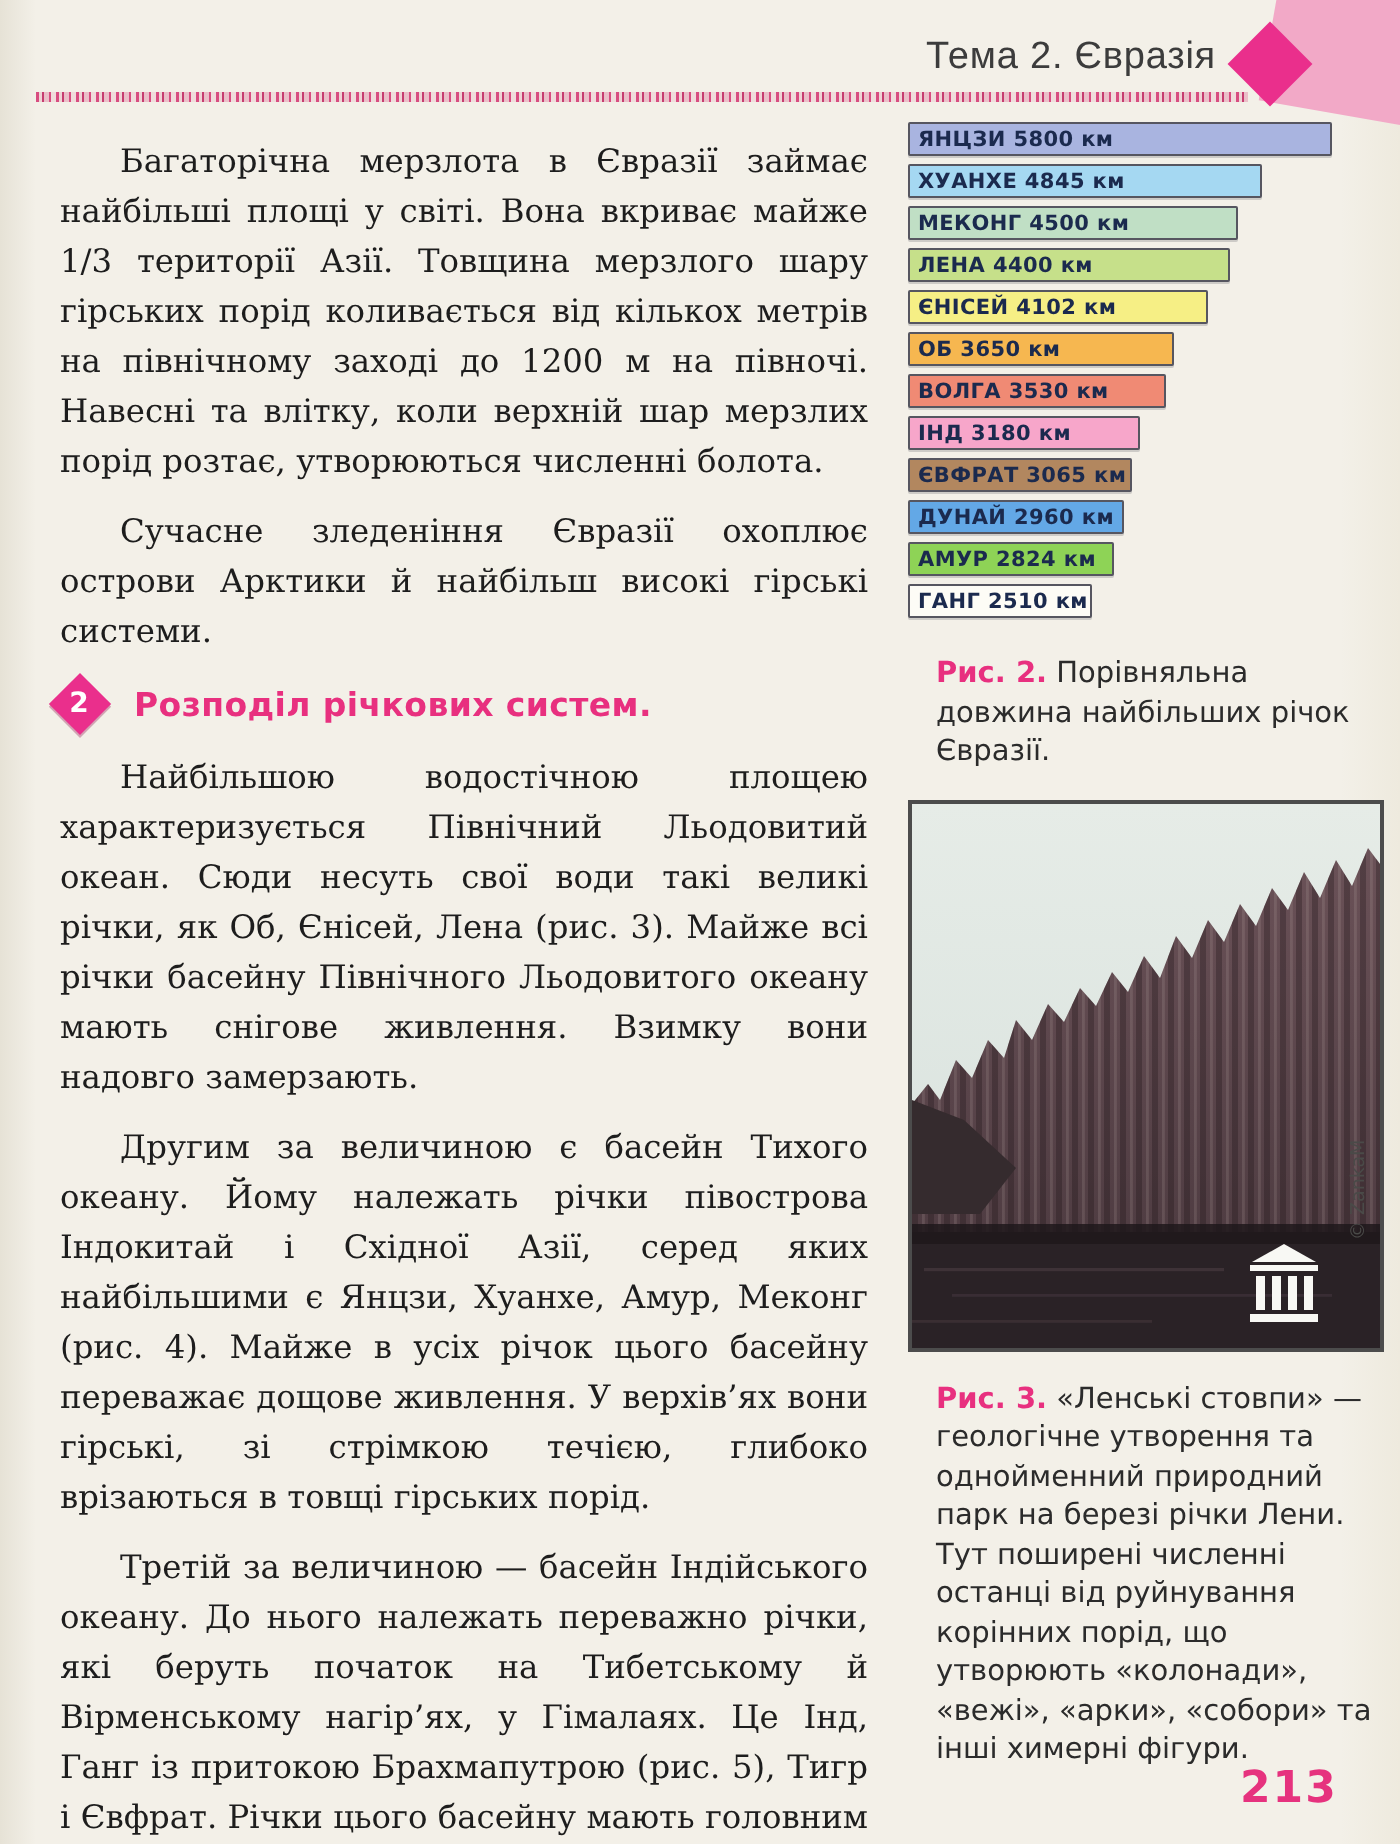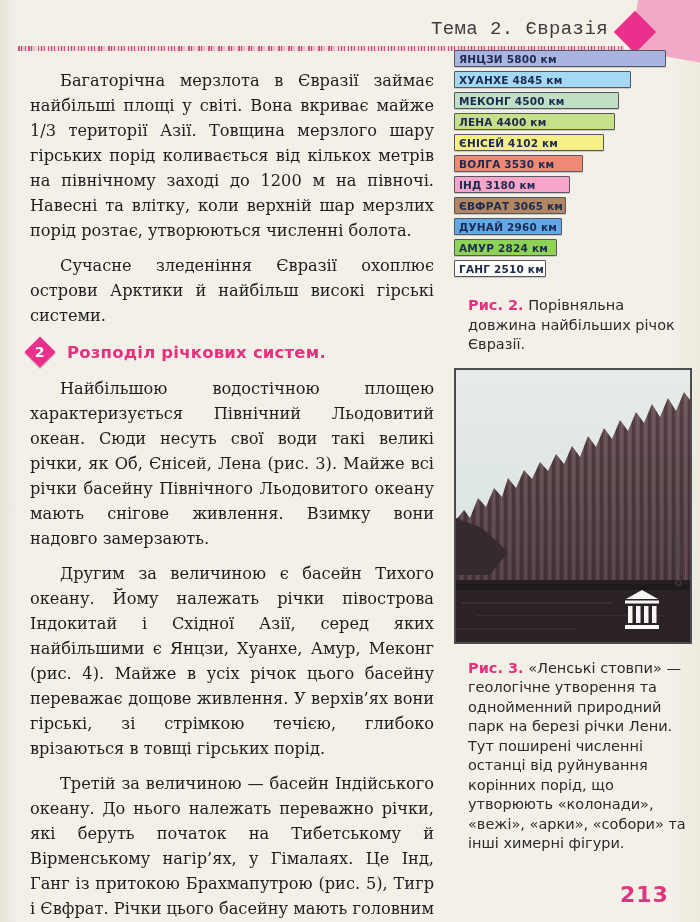--- a/index.html
+++ b/index.html
@@ -10,21 +10,21 @@
     overflow:hidden;
   }
   .page{
     position:relative;width:700px;height:922px;
     background:linear-gradient(90deg,#e6e2d6 0px,#f3f0e8 18px,#f3f0e8 670px,#eeeade 700px);
     overflow:hidden;
   }
   
   .header-title{
     position:absolute;top:18px;right:92px;
-    font-family:Liberation Mono, monospace;
+    font-family:Liberation Sans, sans-serif;
     font-size:19px;color:#3c3c3c;letter-spacing:.4px;
   }
   .deco-square{
     position:absolute;top:-26px;right:-20px;width:84px;height:84px;
     background:#f2a9c7;transform:rotate(10deg);
   }
   .deco-diamond{
     position:absolute;top:17px;left:620px;width:30px;height:30px;
     background:#ea2f8c;transform:rotate(45deg);
   }
@@ -53,21 +53,21 @@
     display:flex;align-items:center;justify-content:center;
     box-shadow:1px 1px 0 rgba(150,20,80,.35);
   }
   .section-diamond span{
     transform:rotate(-45deg);color:#fff;font-weight:bold;font-size:14px;
   }
   .section-title{
     color:#e8307f;font-weight:bold;font-size:16.5px;letter-spacing:.2px;
   }
   
-  .right-col{position:absolute;left:454px;top:50px;width:242px;}
+  .right-col{position:absolute;left:454px;top:61px;width:242px;}
   .chart{width:212px;}
   .bar-row{height:21px;}
   .bar{
     position:relative;height:17px;border:1px solid #565660;
     box-sizing:border-box;border-radius:1px;
     box-shadow:0 1px 0 rgba(90,90,100,.25);
   }
   .bar-label{
     position:absolute;left:4px;top:50%;transform:translateY(-50%);
     font-family:"DejaVu Sans","Liberation Sans",sans-serif;
@@ -138,20 +138,25 @@
           </div>
         </div>
         <div class="bar-row">
           <div class="bar" style="width: 75.9%; background: rgb(198, 224, 138);">
             <span class="bar-label">ЛЕНА 4400 км</span>
           </div>
         </div>
         <div class="bar-row">
           <div class="bar" style="width: 70.7%; background: rgb(246, 239, 133);">
             <span class="bar-label">ЄНІСЕЙ 4102 км</span>
+          </div>
+        </div>
+        <div class="bar-row">
+          <div class="bar" style="width: 62.9%; background: rgb(246, 183, 80);">
+            <span class="bar-label">ОБ 3650 км</span>
           </div>
         </div>
         <div class="bar-row">
           <div class="bar" style="width: 60.9%; background: rgb(240, 138, 116);">
             <span class="bar-label">ВОЛГА 3530 км</span>
           </div>
         </div>
         <div class="bar-row">
           <div class="bar" style="width: 54.8%; background: rgb(247, 166, 202);">
             <span class="bar-label">ІНД 3180 км</span>

